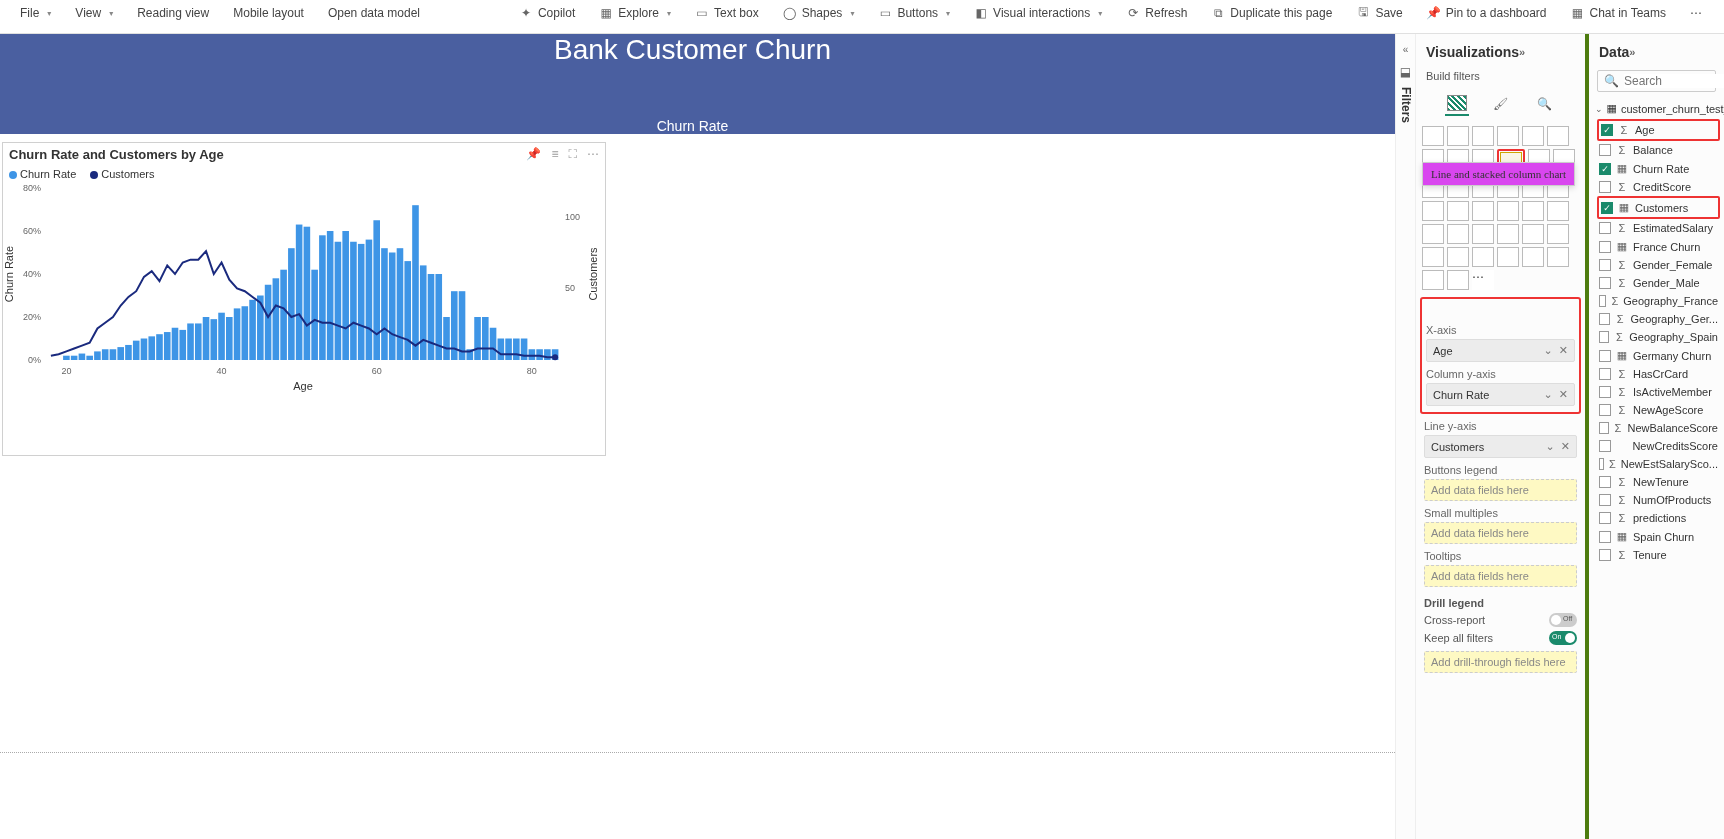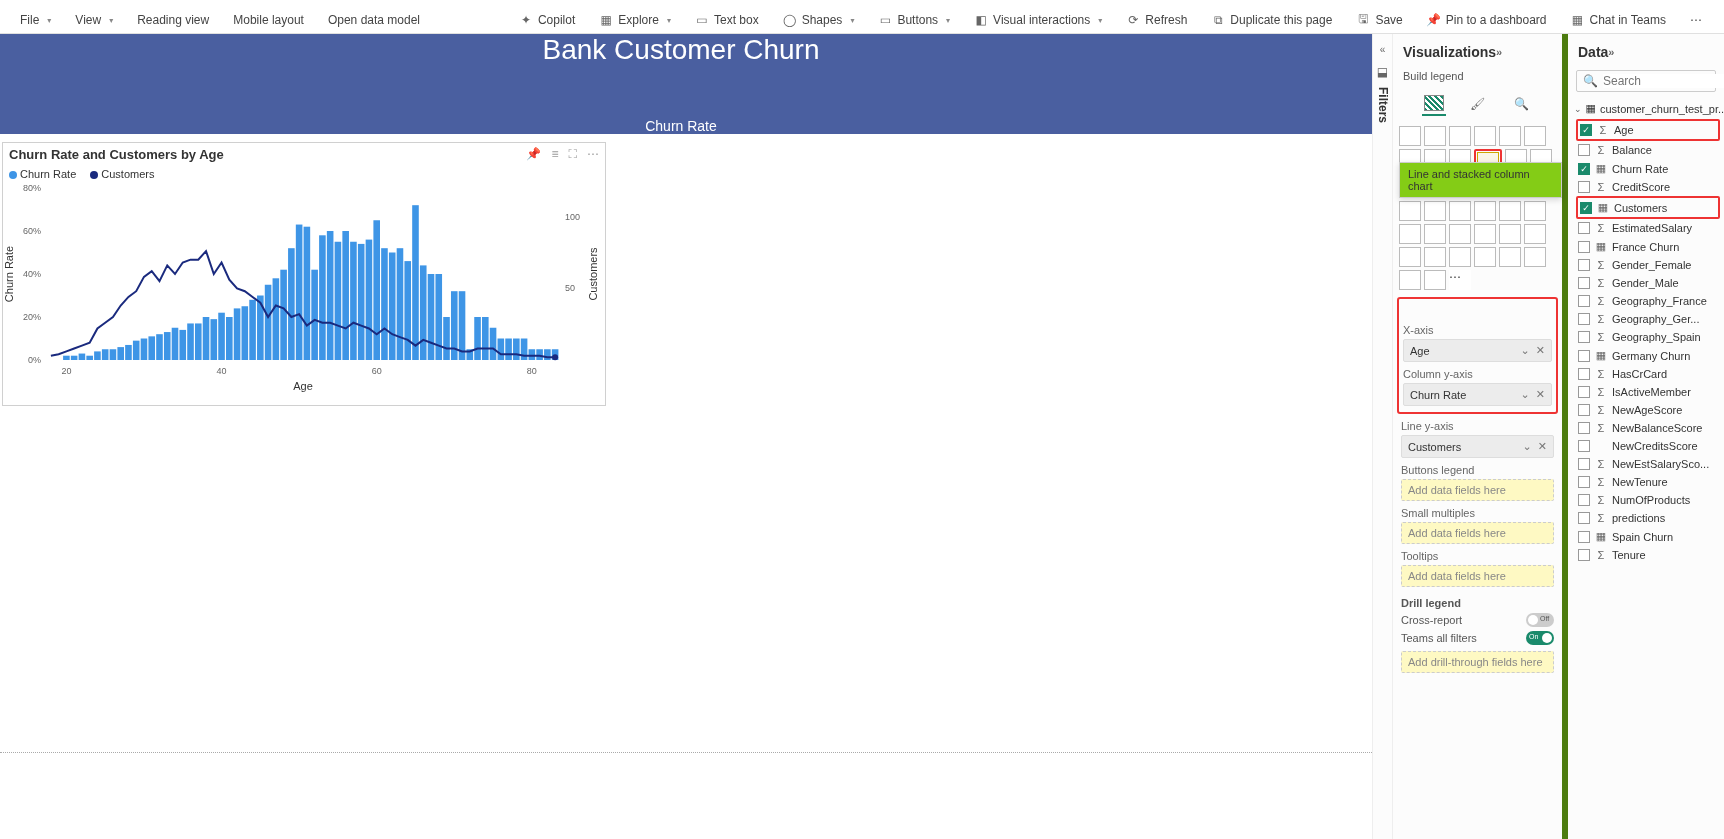--- a/index.html
+++ b/index.html
@@ -1,44 +1,44 @@
 <!DOCTYPE html>
 <html><head>
 <meta charset="utf-8">
 <style>
   * { box-sizing: border-box; margin: 0; padding: 0; font-family: "Segoe UI", Arial, sans-serif; }
   body { font-size: 12px; color: #333; background: #fff; width: 1724px; height: 839px; overflow: hidden; }
   
   
-  .toolbar { display: flex; align-items: flex-end; height: 34px; border-bottom: 1px solid #e0e0e0; padding: 0 10px; gap: 4px; }
+  .toolbar { display: flex; align-items: flex-start; height: 34px; border-bottom: 1px solid #e0e0e0; padding: 0 10px; gap: 4px; }
   .toolbar .item { padding: 6px 10px; color: #444; display: flex; align-items: center; gap: 5px; cursor: pointer; border-radius: 3px; }
   .toolbar .spacer { flex: 1; }
   .toolbar .chev::after { content: "▾"; font-size: 8px; color: #888; margin-left: 3px; }
   .toolbar .icon { width: 14px; height: 14px; display: inline-flex; align-items: center; justify-content: center; color: #666; }
   .toolbar .ellipsis { letter-spacing: 2px; }
 
   
   .main { display: flex; height: calc(839px - 34px); position: relative; }
   .canvas-col { flex: 1; position: relative; background: #fff; }
   .filters-col { width: 20px; border-left: 1px solid #eee; background: #fcfcfc; display: flex; flex-direction: column; align-items: center; padding-top: 10px; }
   .filters-col .chev-left { font-size: 10px; color: #666; margin-bottom: 10px; }
   .filters-col .vert { writing-mode: vertical-rl; font-size: 12px; font-weight: 600; color: #333; }
   .filters-col .f-icon { margin-bottom: 8px; font-size: 12px; color: #666; }
   .viz-col { width: 170px; border-left: 1px solid #eee; background: #fcfcfc; padding: 8px 0; position: relative; }
-  .data-col { width: 162px; border-left: 6px solid #4d7c0f; background: #fcfcfc; padding: 8px 0; }
+  .data-col { width: 139px; border-left: 4px solid #4d7c0f; background: #fcfcfc; padding: 8px 0; }
 
   
   .banner { background: #4a5fa0; color: #fff; height: 100px; display: flex; align-items: center; justify-content: space-between; padding: 0 18px 0 8px; flex-direction: column; }
   .banner .title { font-size: 28px; font-weight: 400; }
   .banner .kpi { text-align: right; }
   .banner .kpi .val { font-size: 44px; font-weight: 300; }
   .banner .kpi .lbl { font-size: 14px; margin-top: -2px; }
 
   
-  .visual { position: absolute; left: 2px; top: 108px; width: 604px; height: 264px; border: 1px solid #d0d0d0; background: #fff; }
+  .visual { position: absolute; left: 2px; top: 108px; width: 604px; height: 314px; border: 1px solid #d0d0d0; background: #fff; }
   .visual .vtitle { font-size: 13px; font-weight: 600; padding: 4px 6px; color: #333; }
   .visual .vtools { position: absolute; top: 4px; right: 6px; display: flex; gap: 10px; color: #999; font-size: 12px; }
   .visual .legend { padding: 2px 6px 4px 6px; display: flex; gap: 14px; font-size: 11px; }
   .visual .legend .dot { width: 8px; height: 8px; display: inline-block; border-radius: 50%; margin-right: 3px; vertical-align: middle; }
   .chart-svg { display: block; }
 
   .canvas-divider { position: absolute; left: 0; right: 0; top: 718px; border-top: 1px dotted #aaa; }
 
   
   .pane-header { display: flex; align-items: center; padding: 2px 10px 10px 10px; font-size: 14px; font-weight: 600; }
@@ -50,21 +50,21 @@
   .viz-tabs .tab { width: 24px; height: 24px; display: flex; align-items: center; justify-content: center; color: #666; cursor: pointer; }
   .viz-tabs .tab.active { border-bottom: 2px solid #1a8a6b; color: #1a8a6b; }
   .viz-tabs .tab .box { width: 20px; height: 16px; border: 1px solid #888; display: flex; flex-wrap: wrap; }
 
   
   .gallery { padding: 2px 6px; }
   .gallery .row { display: flex; gap: 3px; margin-bottom: 3px; }
   .gallery .g { width: 22px; height: 20px; border: 1px solid #bbb; background: #fff; position: relative; cursor: pointer; }
   .gallery .g.sel { border: 1px solid #cfa600; background: #faf6e6; }
   .gallery .redbox { border: 2px solid #e33; padding: 1px; border-radius: 2px; }
-  .tooltip { position: absolute; left: 6px; top: 128px; background: #84cc16; border: 1px solid #ccc; box-shadow: 0 2px 6px rgba(0,0,0,0.15); padding: 5px 8px; font-size: 11px; z-index: 50; }
+  .tooltip { position: absolute; left: 6px; top: 128px; background: #d946ef; border: 1px solid #ccc; box-shadow: 0 2px 6px rgba(0,0,0,0.15); padding: 5px 8px; font-size: 11px; z-index: 50; font-family: Liberation Serif, serif; }
 
   
   .wells { padding: 6px 8px; font-size: 11px; }
   .well-label { color: #666; margin: 6px 0 3px 0; }
   .well { border: 1px dashed #ccc; background: #fef9c3; padding: 4px 6px; color: #888; border-radius: 2px; }
   .well.filled { background: #ececec; border: 1px solid #ddd; color: #333; display: flex; align-items: center; justify-content: space-between; }
   .well.filled .ctrl { display: flex; gap: 6px; color: #777; }
   .redframe { border: 2px solid #e33; padding: 19px 4px 6px 4px; margin: -4px -4px 4px -4px; border-radius: 3px; }
   .drill-head { font-weight: 600; color: #555; margin: 10px 0 4px 0; }
   .drill-row { display: flex; justify-content: space-between; align-items: center; margin: 4px 0; color: #555; }
@@ -261,21 +261,21 @@
     <div class="chev-left">«</div>
     <div class="f-icon">⬓</div>
     <div class="vert">Filters</div>
   </div>
 
   <div class="viz-col">
     <div class="pane-header">
       <span>Visualizations</span>
       <span class="coll">»</span>
     </div>
-    <div class="pane-sub">Build legend</div>
+    <div class="pane-sub">Build filters</div>
     <div class="viz-tabs">
       <div class="tab active">
           <div class="box" style="background:repeating-linear-gradient(45deg,#1a8a6b,#1a8a6b 2px,#fff 2px,#fff 4px)"></div>
         </div>
       <div class="tab">🖌</div>
       <div class="tab">🔍</div>
     </div>
 
     <div class="tooltip">Line and stacked column chart</div>
 
@@ -372,21 +372,21 @@
       <div class="well">Add data fields here</div>
 
       <div class="drill-head">Drill legend</div>
       <div class="drill-row">
         <span>Cross-report</span>
         <span class="toggle off">
             <span class="tlabel">Off</span>
           </span>
       </div>
       <div class="drill-row">
-        <span>Teams all filters</span>
+        <span>Keep all filters</span>
         <span class="toggle on">
             <span class="tlabel" style="left:3px;right:auto">On</span>
           </span>
       </div>
       <div class="well" style="margin-top:6px">Add drill-through fields here</div>
     </div>
   </div>
 
   <div class="data-col">
     <div class="pane-header">

